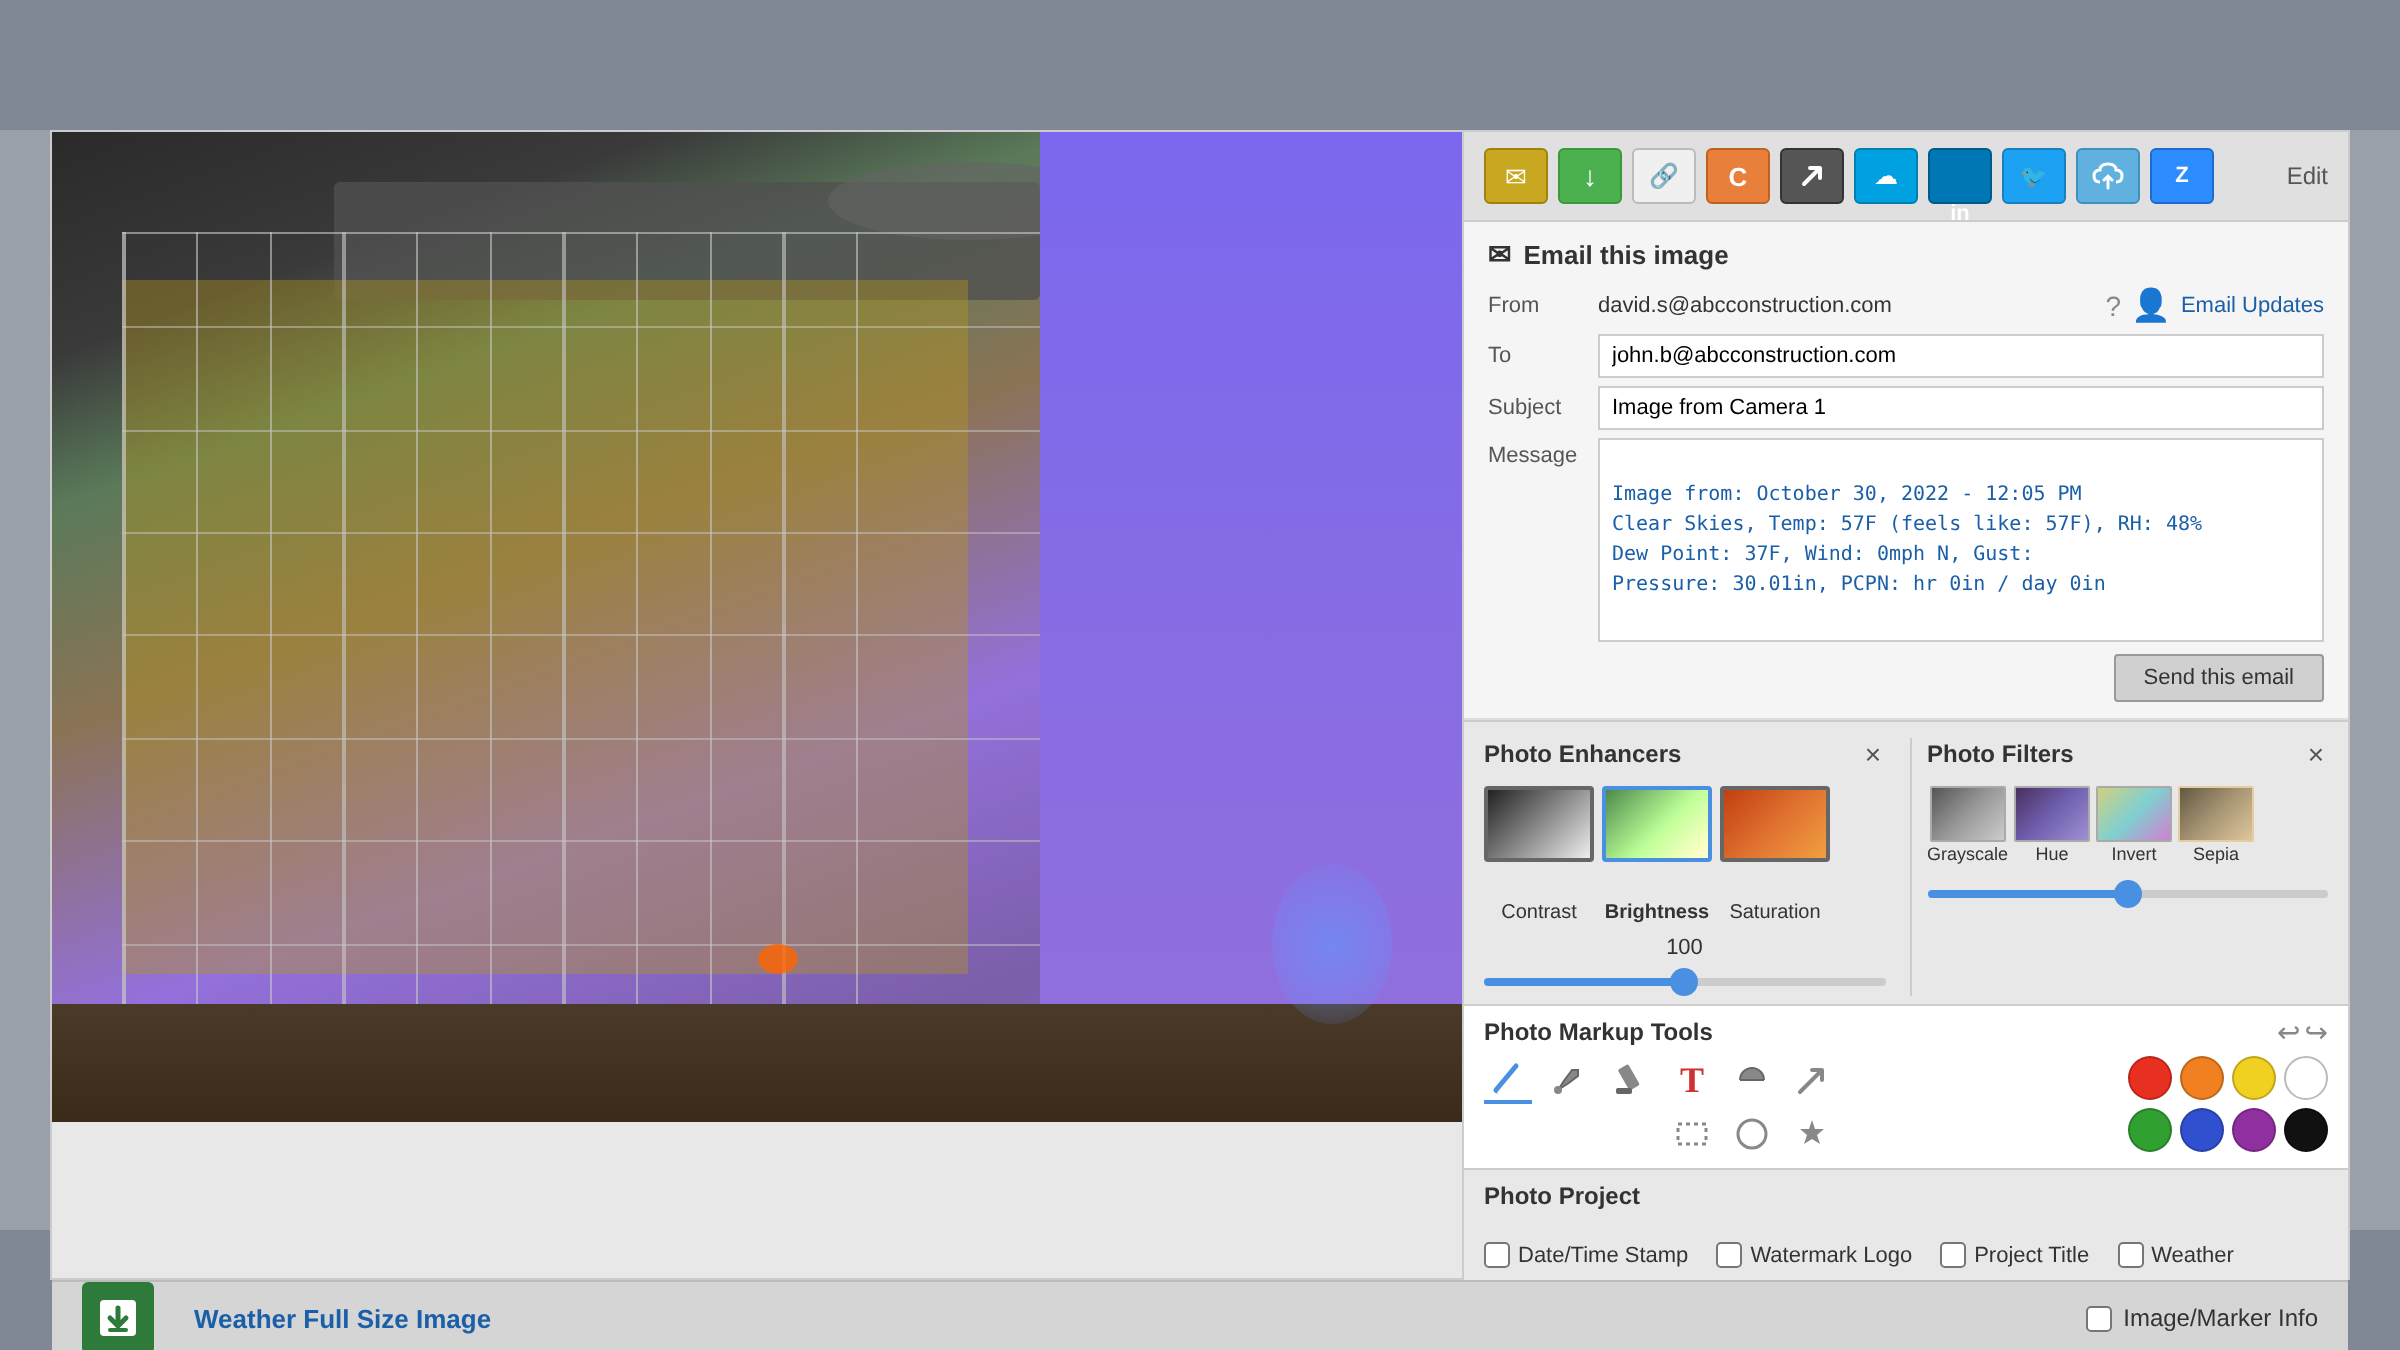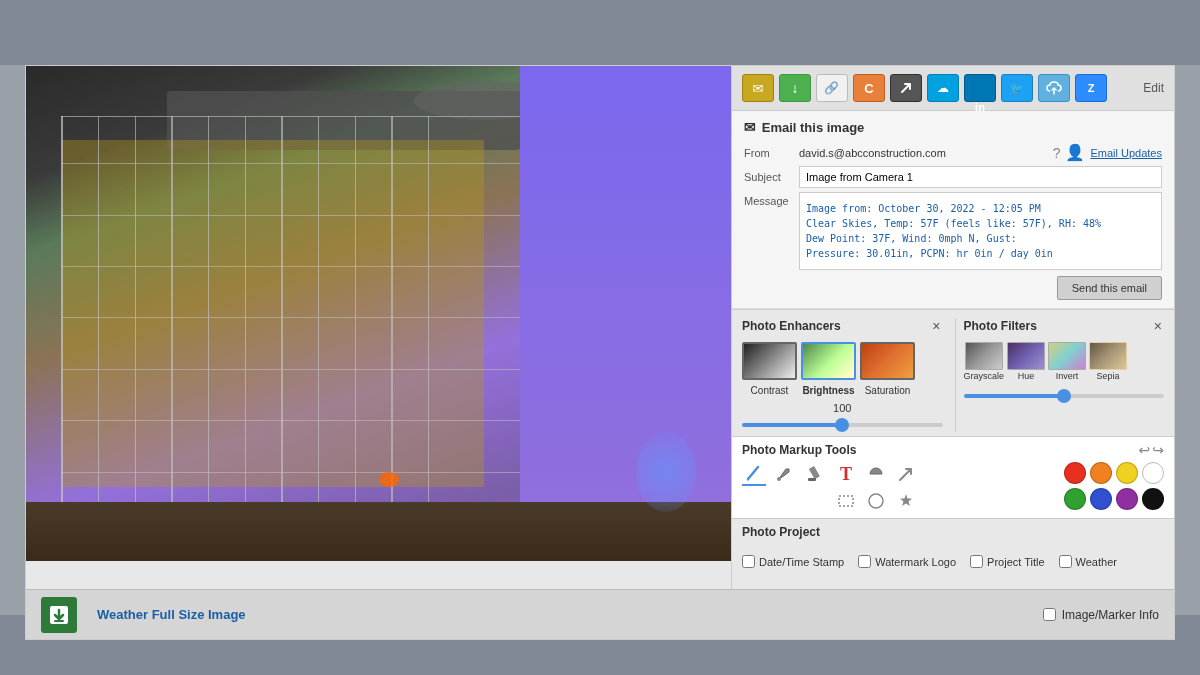--- a/index.html
+++ b/index.html
@@ -201,30 +201,29 @@
 
     .from-actions {
       display: flex;
       align-items: center;
       gap: 5px;
     }
 
     .email-updates-link {
       color: #1a5fa8;
       font-size: 11px;
-      text-decoration: underline;
       cursor: pointer;
     }
 
     .message-area {
       width: 100%;
       font-size: 10px;
       color: #1a5fa8;
       border: 1px solid #ccc;
-      padding: 8px 6px;
+      padding: 20px 6px;
       background: white;
       resize: none;
       line-height: 1.5;
     }
 
     .send-btn {
       display: block;
       margin: 6px 0 0 auto;
       padding: 5px 14px;
       background: #d0d0d0;
@@ -280,21 +279,21 @@
       overflow: hidden;
       position: relative;
     }
 
     .thumb-img.active {
       border-color: #4a90e2;
     }
 
     .thumb-label {
       font-size: 10px;
-      margin-top: 5px;
+      margin-top: 20px;
       color: #333;
     }
 
     .thumb-label.bold {
       font-weight: bold;
     }
 
     
     .slider-container {
       padding: 2px 0;
@@ -571,20 +570,24 @@
         <div class="from-row">
           <span class="from-label">From</span>
           <span class="from-value">david.s@abcconstruction.com</span>
           <div class="from-actions">
             <span style="color:#888;font-size:14px;cursor:pointer;">?</span>
             <span style="font-size:16px;cursor:pointer;">👤</span>
             <a class="email-updates-link">Email Updates</a>
           </div>
         </div>
 
+        <div class="form-row">
+          <label class="form-label">To</label>
+          <input class="form-input" type="text" value="john.b@abcconstruction.com" style="">
+        </div>
 
         <div class="form-row">
           <label class="form-label">Subject</label>
           <input class="form-input" type="text" value="Image from Camera 1" style="">
         </div>
 
         <div class="form-row" style="align-items:flex-start;">
           <label class="form-label" style="padding-top:3px;">Message</label>
           <textarea class="message-area" rows="4" style="">Image from: October 30, 2022 - 12:05 PM
 Clear Skies, Temp: 57F (feels like: 57F), RH: 48%

